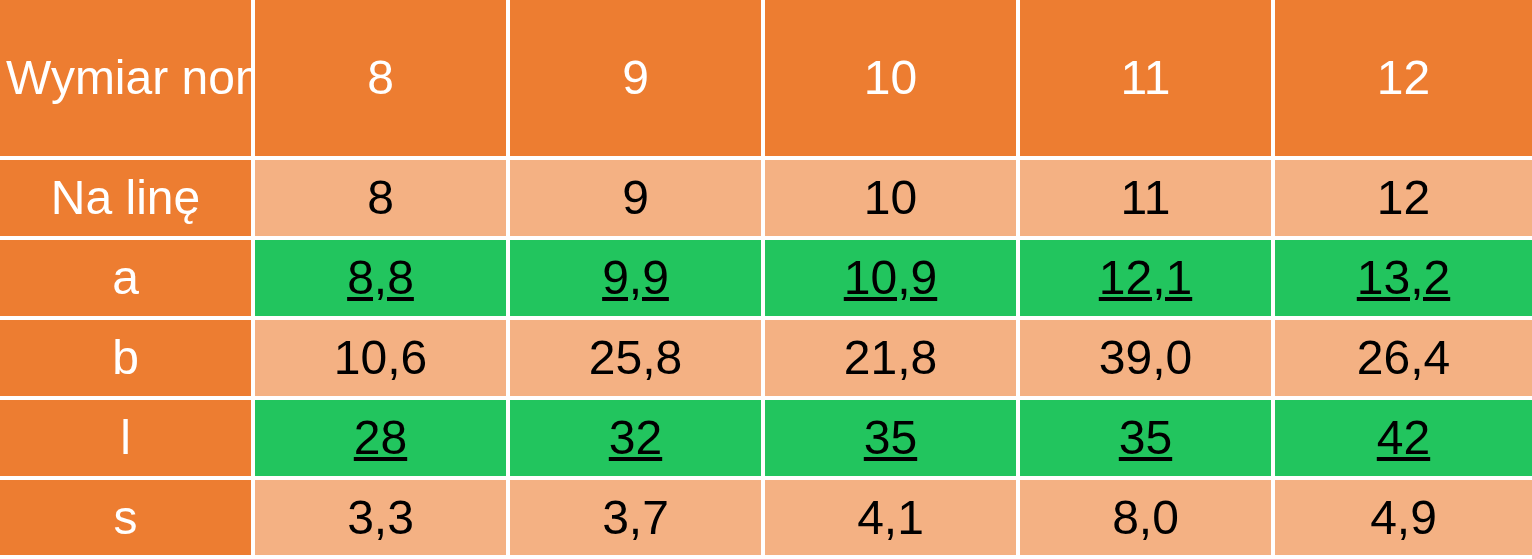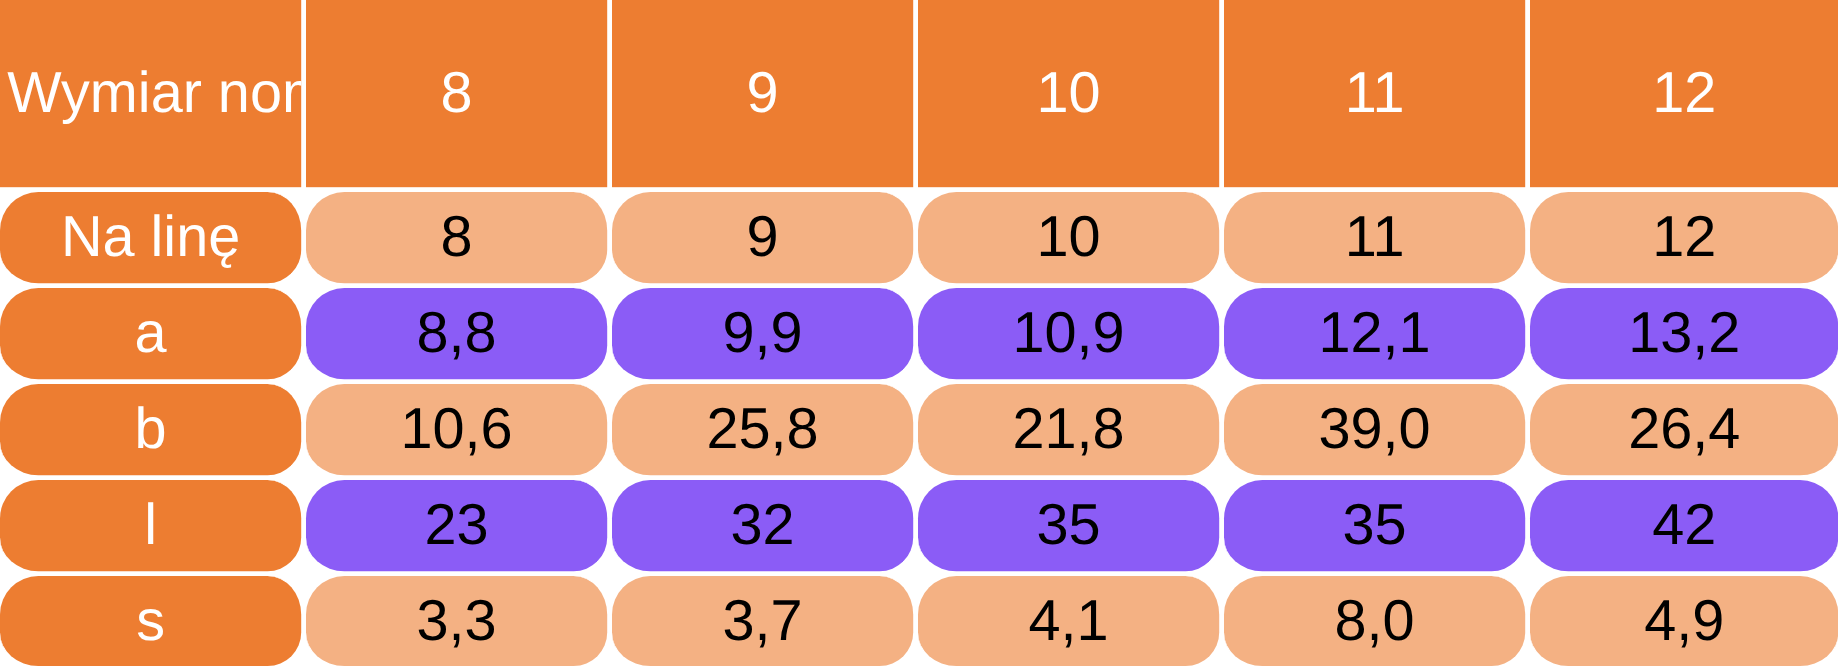--- a/index.html
+++ b/index.html
@@ -50,30 +50,30 @@
     white-space: normal;
     line-height: 1.16;
     padding-top: 4px;
   }
   tr.header-row td.head-value {
     vertical-align: bottom;
     padding-bottom: 14px;
   }
 
   
-  tr.body-row td { height: 80px; border-radius: 32px; }
+  tr.body-row td { height: 80px; }
   tr.body-row td.row-label {
     background: #ED7D31;
     color: #ffffff;
   }
   tr.body-row td.row-value {
     color: #000000;
   }
   tr.band-a td.row-value { background: #F4B183; }
-  tr.band-b td.row-value { background: #8b5cf6; }
+  tr.band-b td.row-value { background: #22c55e; text-decoration: underline; }
 
   tr.last-row td { height: 79px; border-bottom: none; }
 </style>
 </head>
 <body>
 
 <table id="spec-table">
   <colgroup>
     <col class="label-col">
     <col class="data-col">
@@ -114,21 +114,21 @@
       <td class="row-label">b</td>
       <td class="row-value">10,6</td>
       <td class="row-value">25,8</td>
       <td class="row-value">21,8</td>
       <td class="row-value">39,0</td>
       <td class="row-value">26,4</td>
     </tr>
 
     <tr class="body-row band-b">
       <td class="row-label">l</td>
-      <td class="row-value">23</td>
+      <td class="row-value">28</td>
       <td class="row-value">32</td>
       <td class="row-value">35</td>
       <td class="row-value">35</td>
       <td class="row-value">42</td>
     </tr>
 
     <tr class="body-row band-a last-row">
       <td class="row-label">s</td>
       <td class="row-value">3,3</td>
       <td class="row-value">3,7</td>

